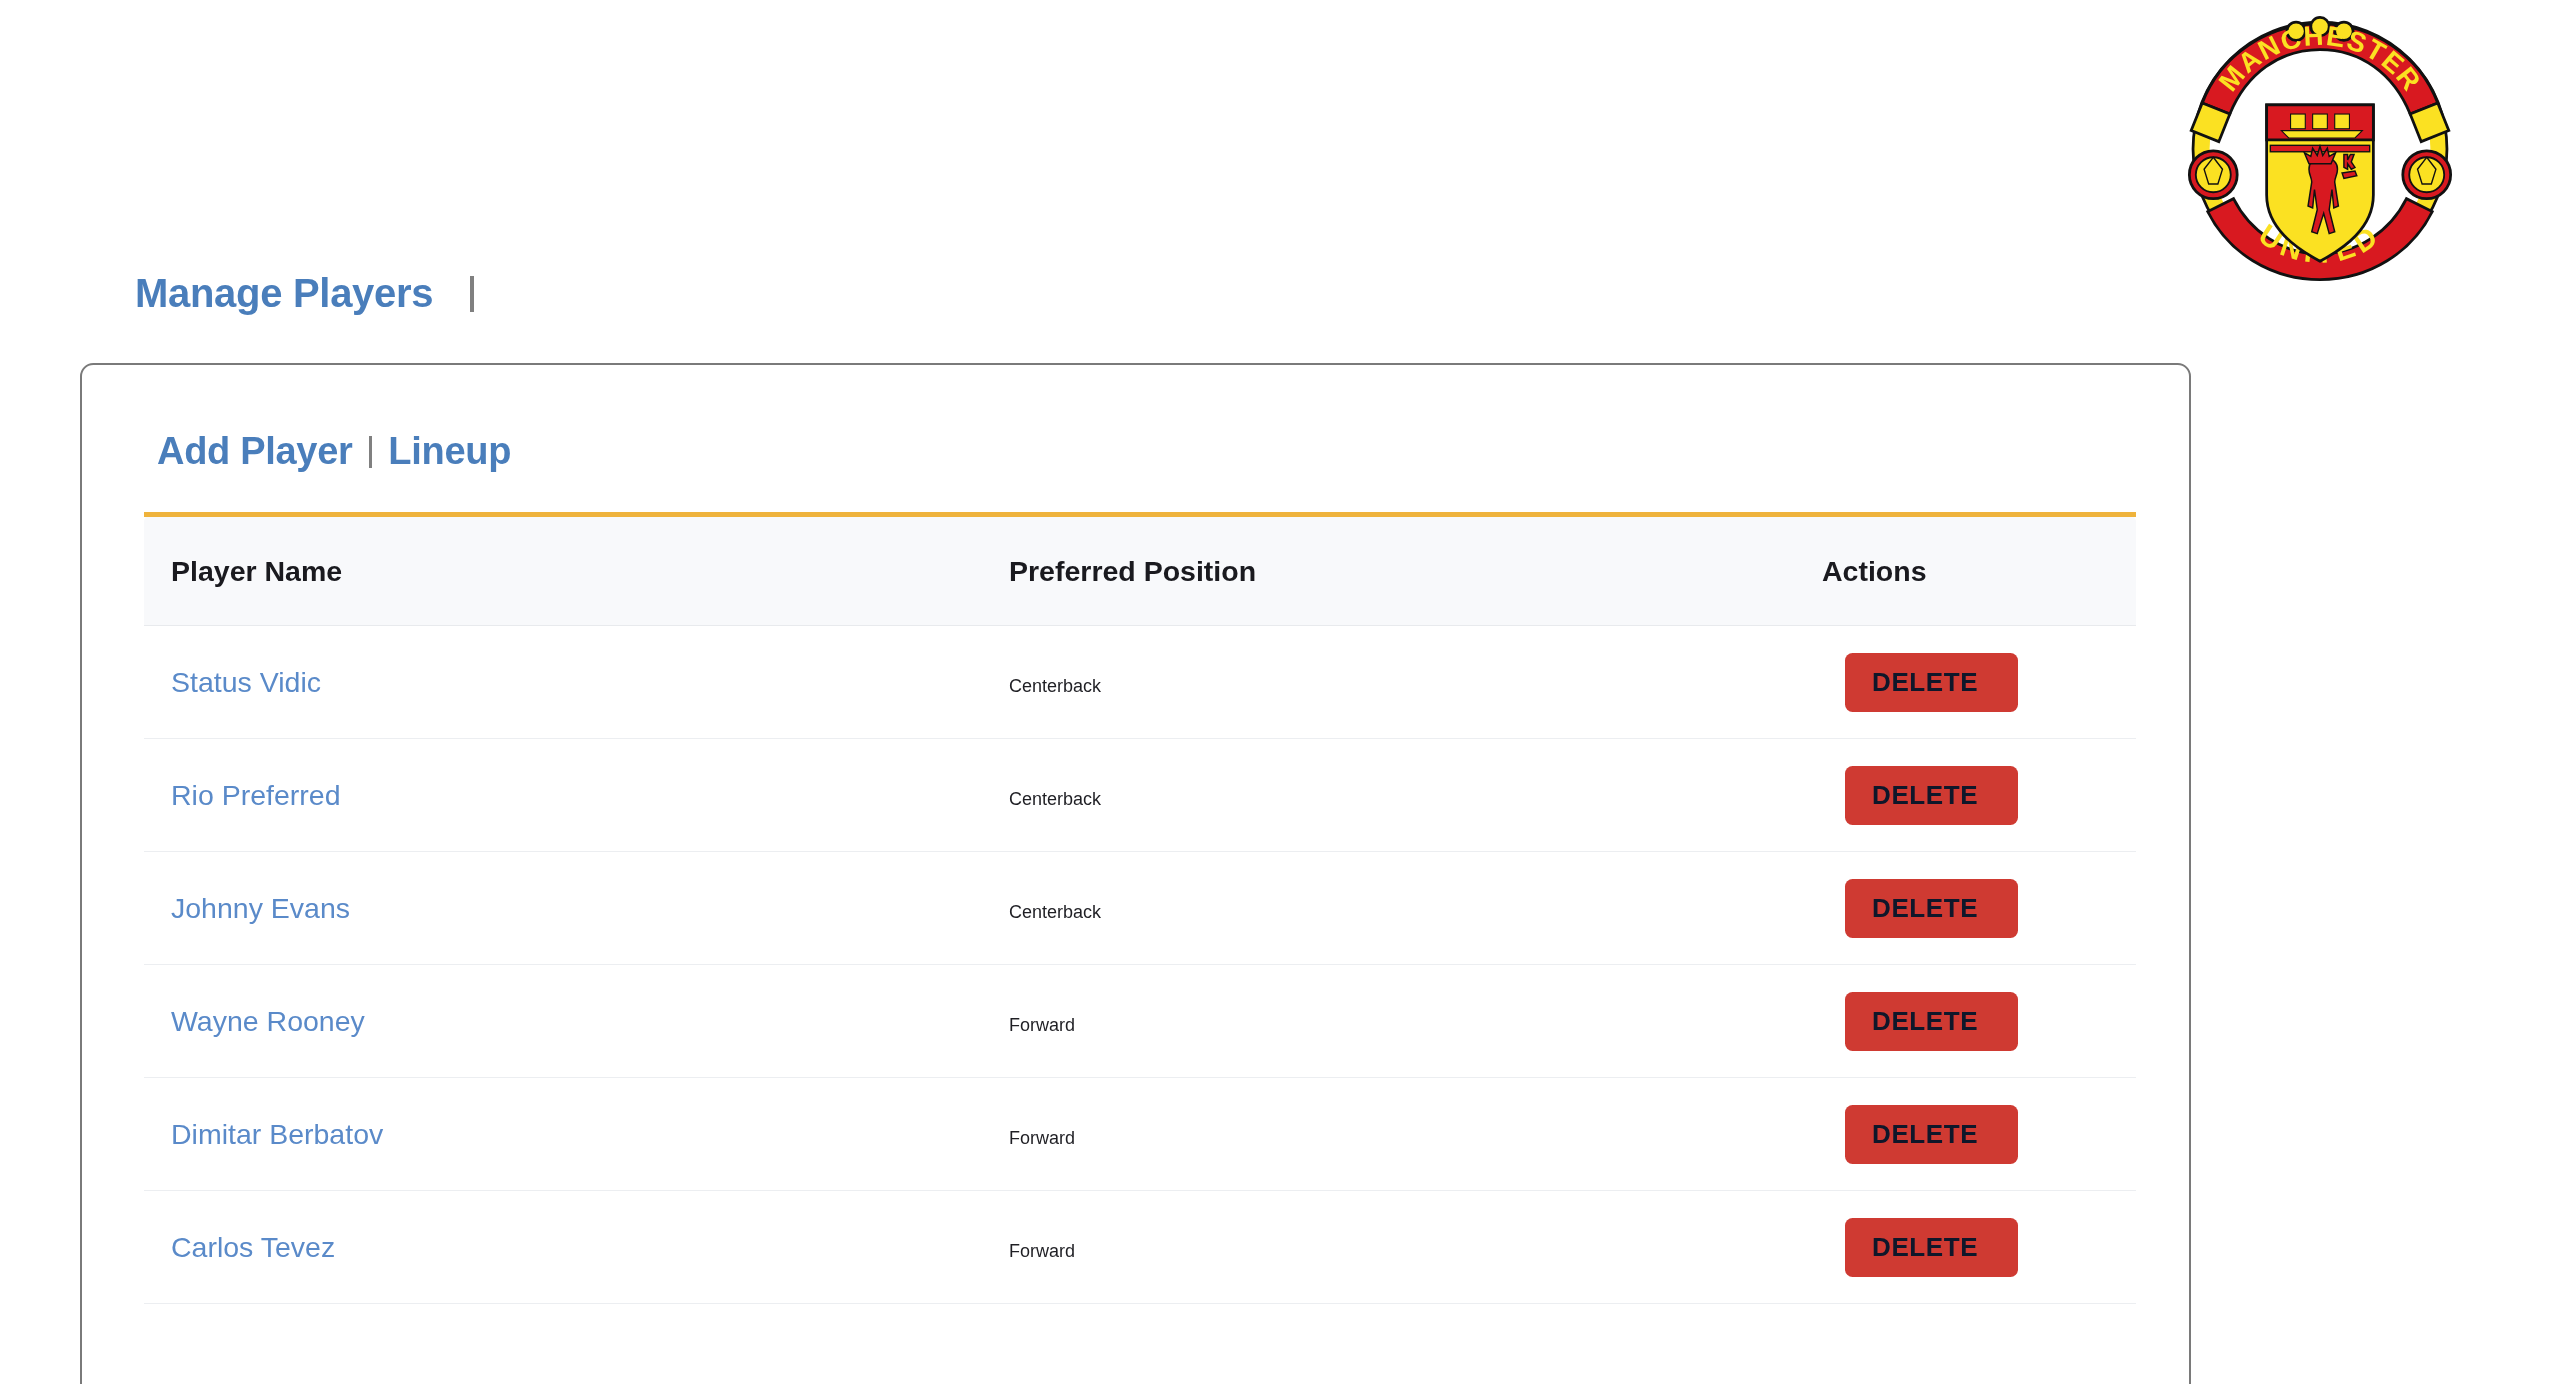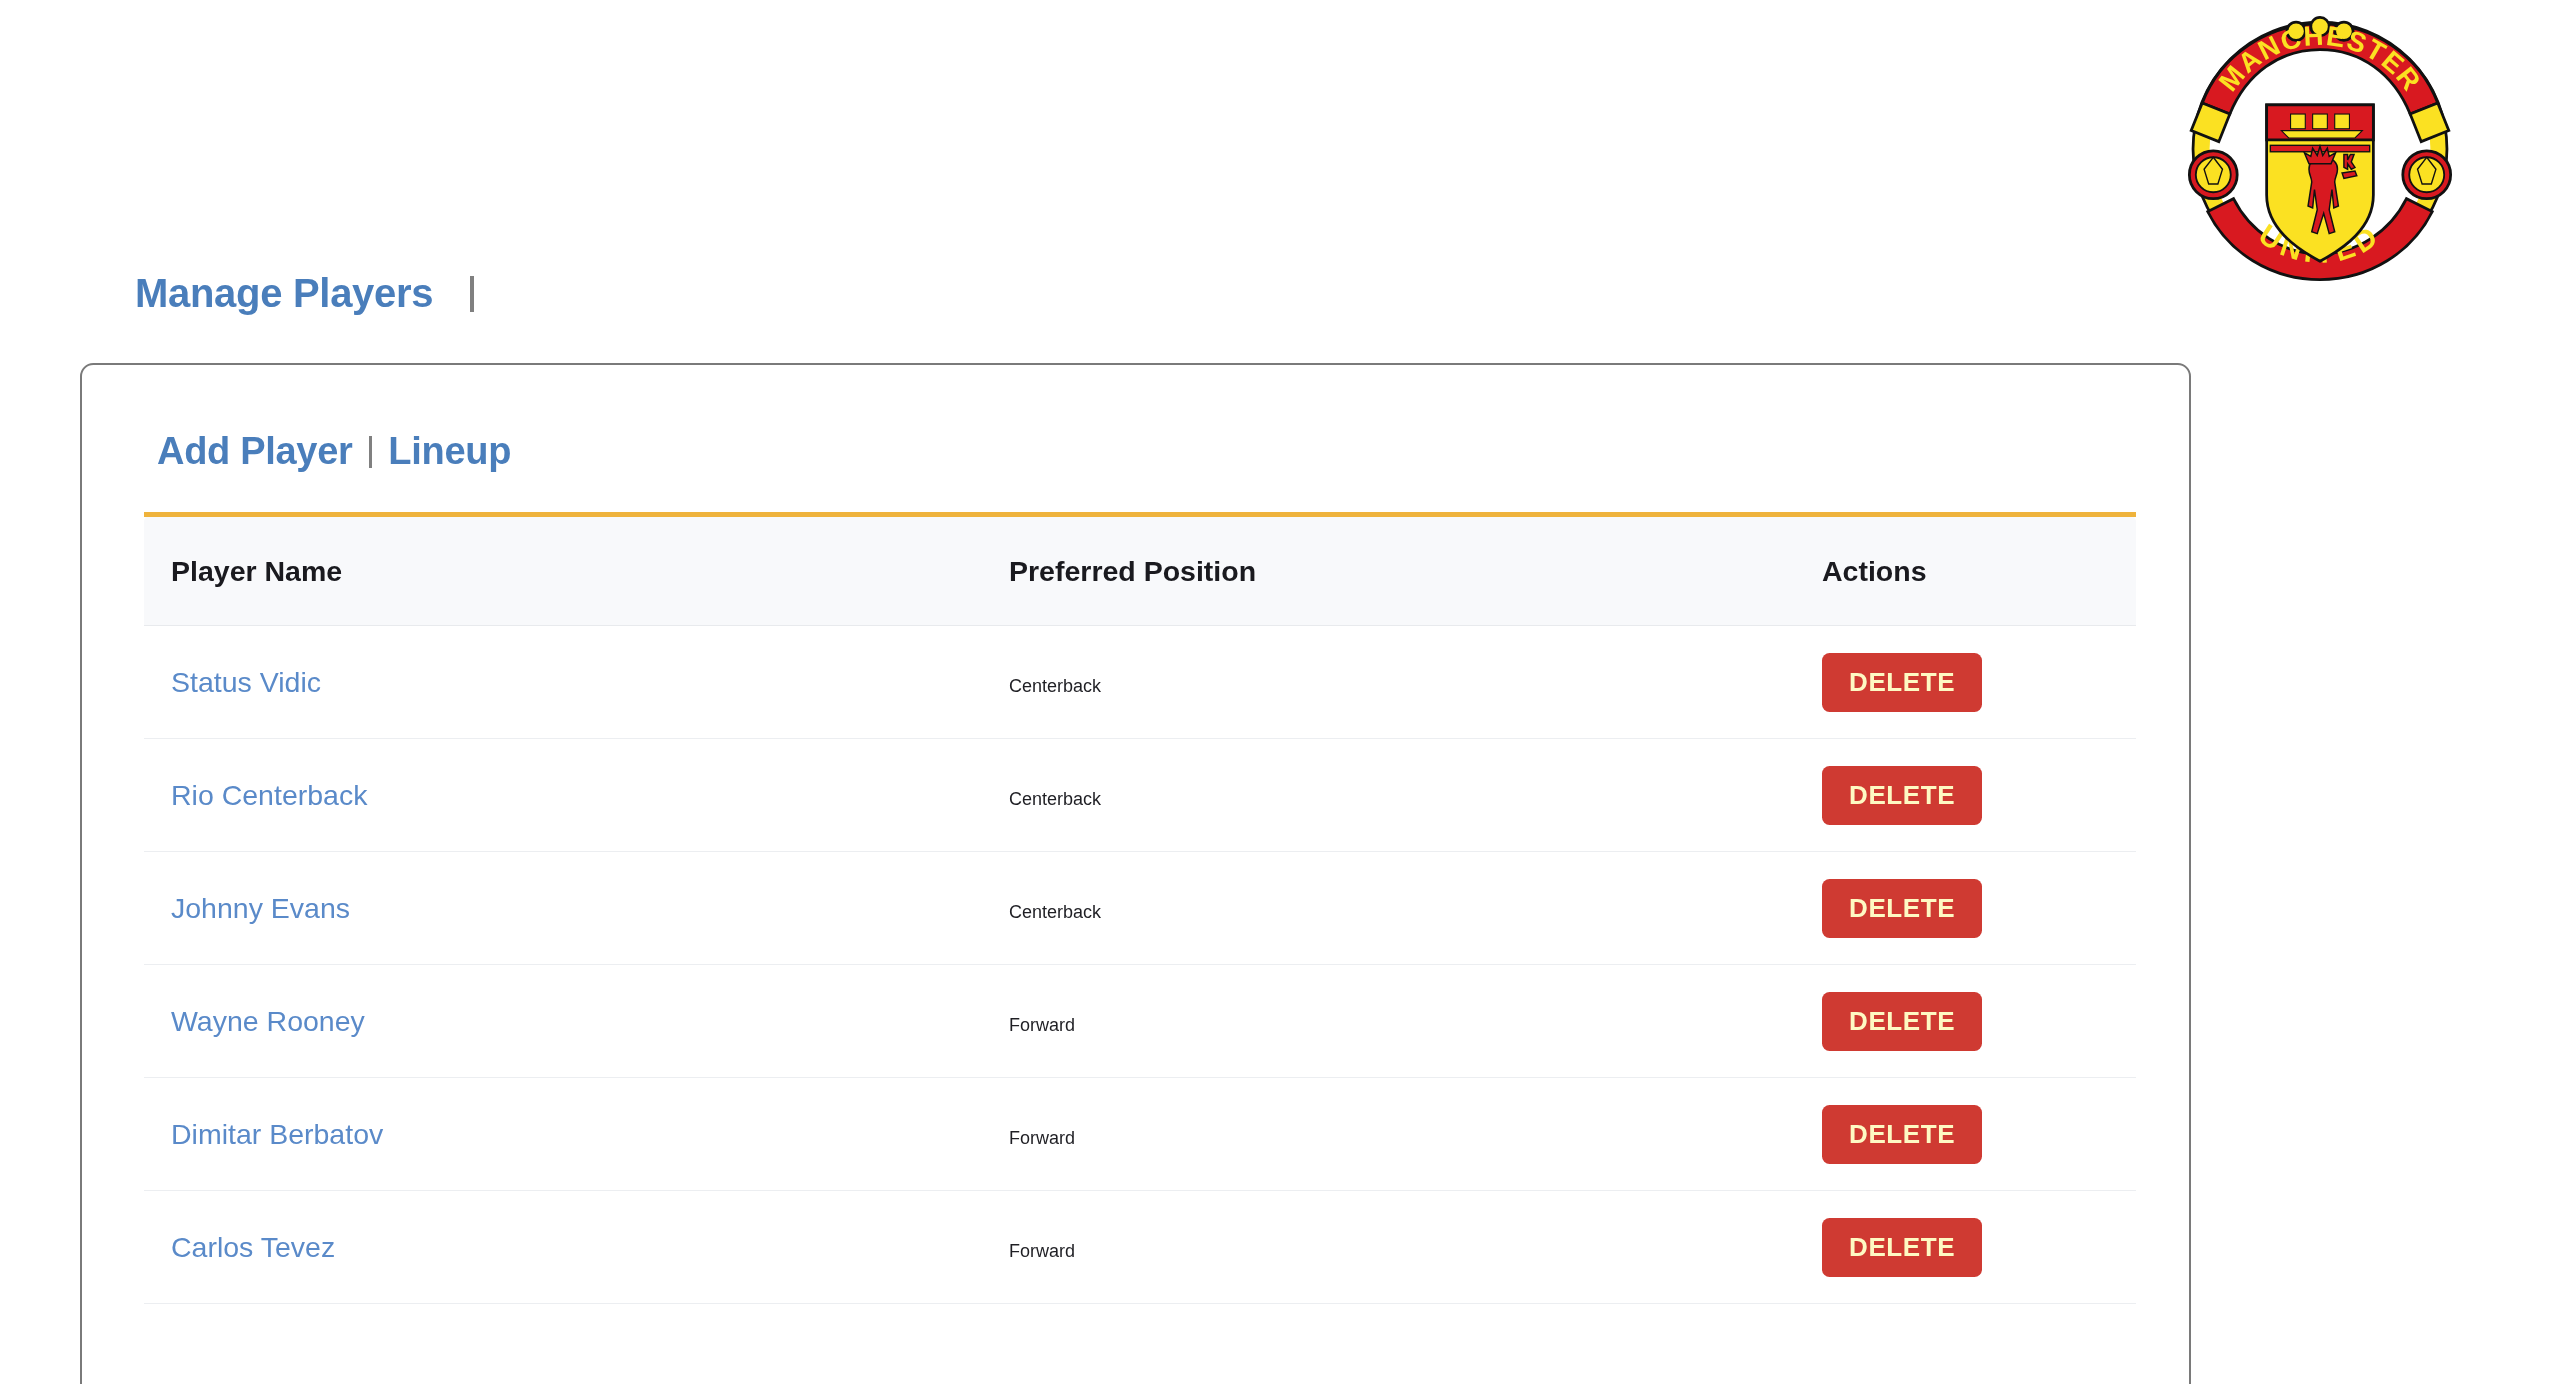--- a/index.html
+++ b/index.html
@@ -134,30 +134,31 @@
     text-decoration: none;
     font-size: 28.5px;
     cursor: pointer;
   }
 
   .pos-text { font-size: 18px; color: #1f1f24; }
 
   .delete-btn {
     display: inline-block;
     background: #cf3a32;
-    color: #fef9c3;
+    color: #0f172a;
     border: none;
     border-radius: 7.6px;
     font-family: "Liberation Sans", sans-serif;
     font-size: 26px;
     font-weight: bold;
     letter-spacing: 0.6px;
-    padding: 16px 27px 17px 27px;
+    padding: 16px 40px 17px 27px;
     cursor: pointer;
     line-height: 1;
+    margin-left: 23px;
   }
 </style>
 </head>
 <body>
 
 <div class="page">
 
   <div class="crest-wrap">
     <svg viewBox="0 0 300 300" xmlns="http://www.w3.org/2000/svg">
 
@@ -257,21 +258,21 @@
             <th>Actions</th>
           </tr>
         </thead>
         <tbody id="players-body">
         <tr>
               <td class="name-cell"><a class="player-link">Status Vidic</a></td>
               <td><span class="pos-text">Centerback</span></td>
               <td><button class="delete-btn">DELETE</button></td>
             </tr>
             <tr>
-              <td class="name-cell"><a class="player-link">Rio Centerback</a></td>
+              <td class="name-cell"><a class="player-link">Rio Preferred</a></td>
               <td><span class="pos-text">Centerback</span></td>
               <td><button class="delete-btn">DELETE</button></td>
             </tr>
             <tr>
               <td class="name-cell"><a class="player-link">Johnny Evans</a></td>
               <td><span class="pos-text">Centerback</span></td>
               <td><button class="delete-btn">DELETE</button></td>
             </tr>
             <tr>
               <td class="name-cell"><a class="player-link">Wayne Rooney</a></td>

